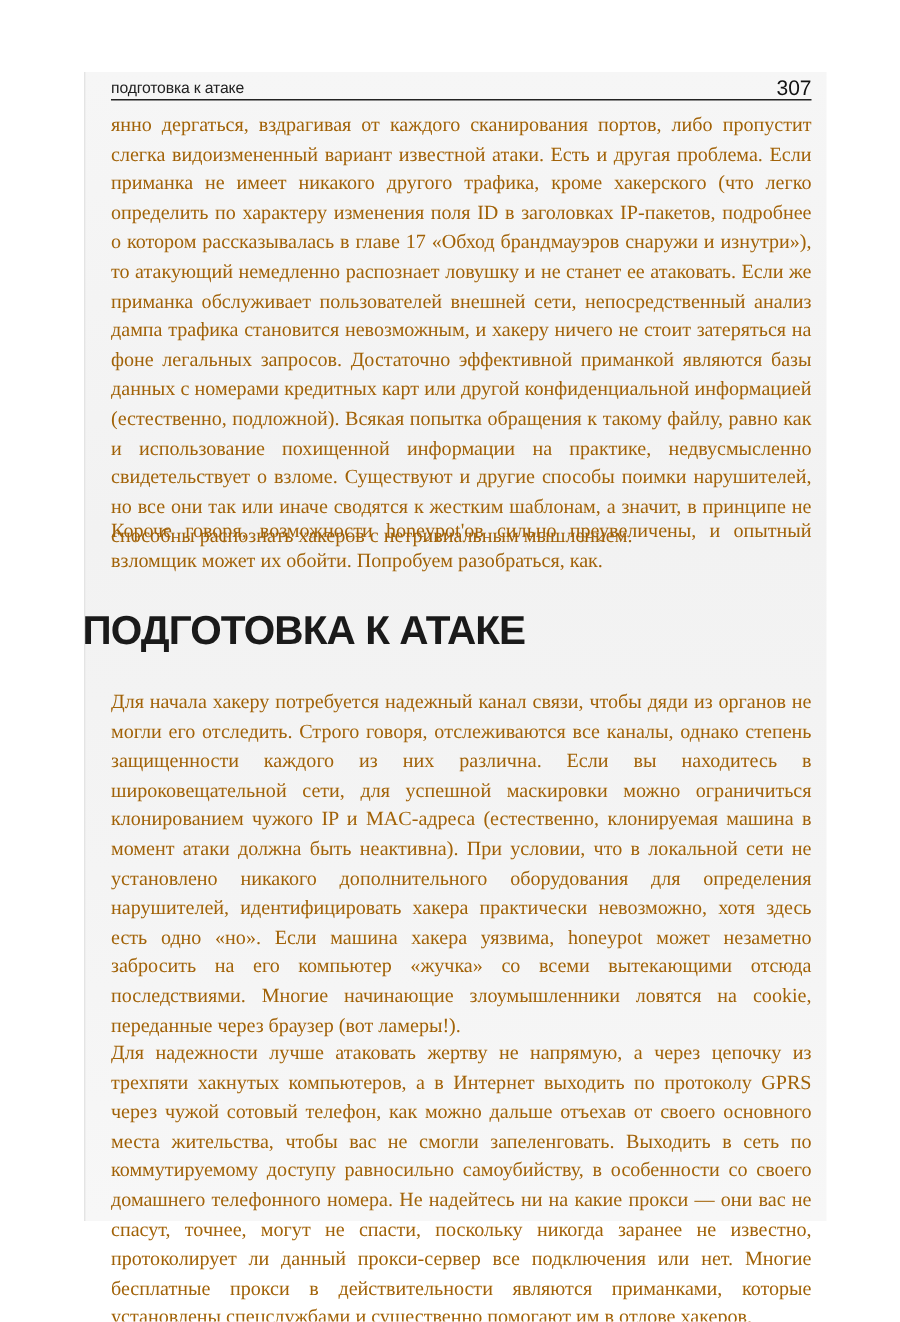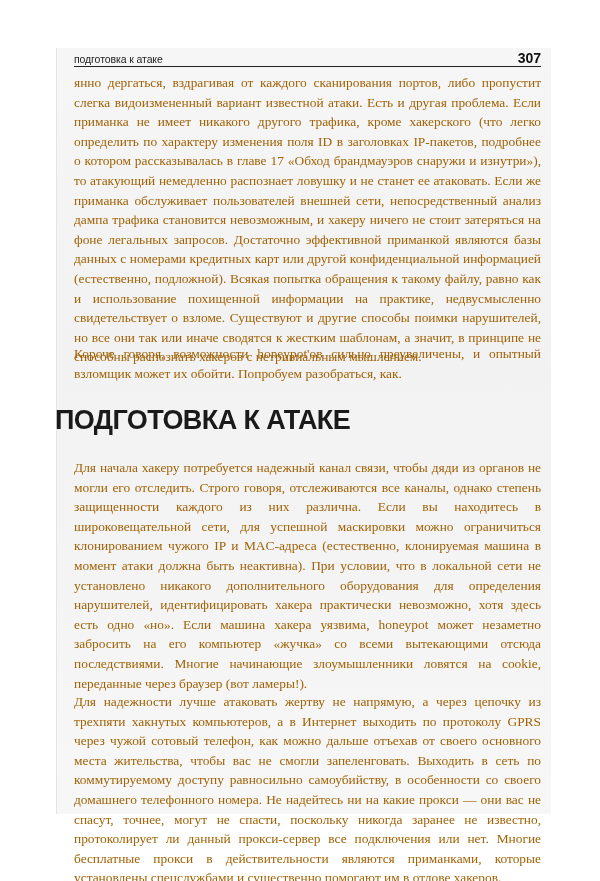--- a/index.html
+++ b/index.html
@@ -37,21 +37,21 @@
       font-family: "Liberation Sans", "DejaVu Sans", sans-serif;
     }
     .running-head .chapter {
       font-size: 10.5px;
       color: #222;
       padding-bottom: 1px;
       letter-spacing: -0.1px;
     }
     .running-head .page-num {
       font-size: 14px;
-      font-weight: bold;
+      font-weight: normal;
       color: #111;
       padding-bottom: 0px;
     }
     .body-text {
       position: absolute;
       left: 74px;
       width: 467px;
       font-family: "Liberation Serif", "DejaVu Serif", serif;
       font-size: 13.4px;
       line-height: 19.6px;

